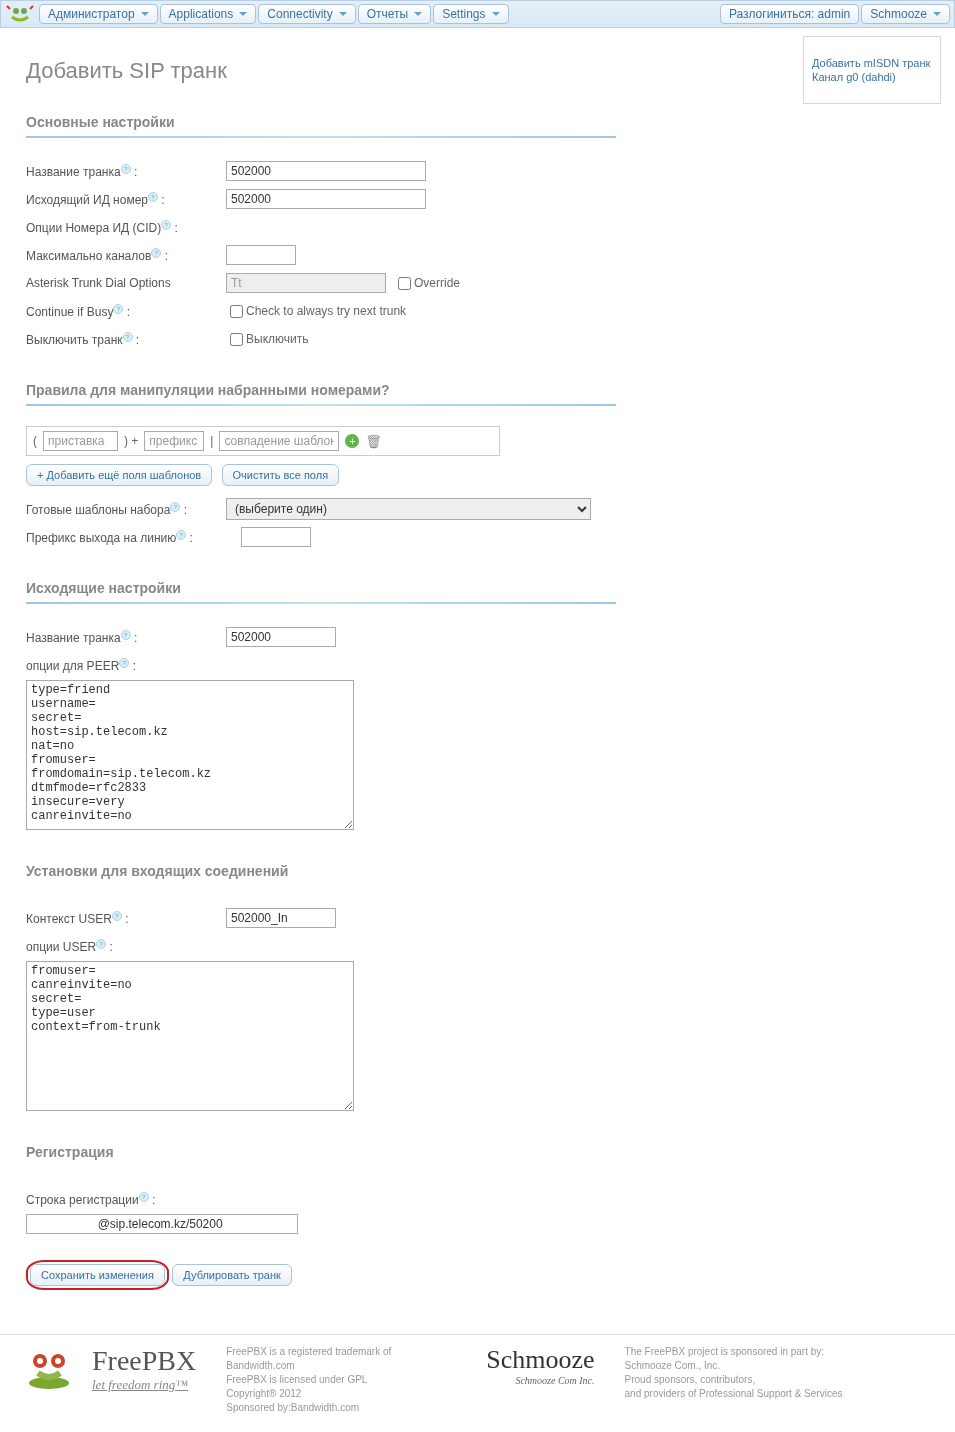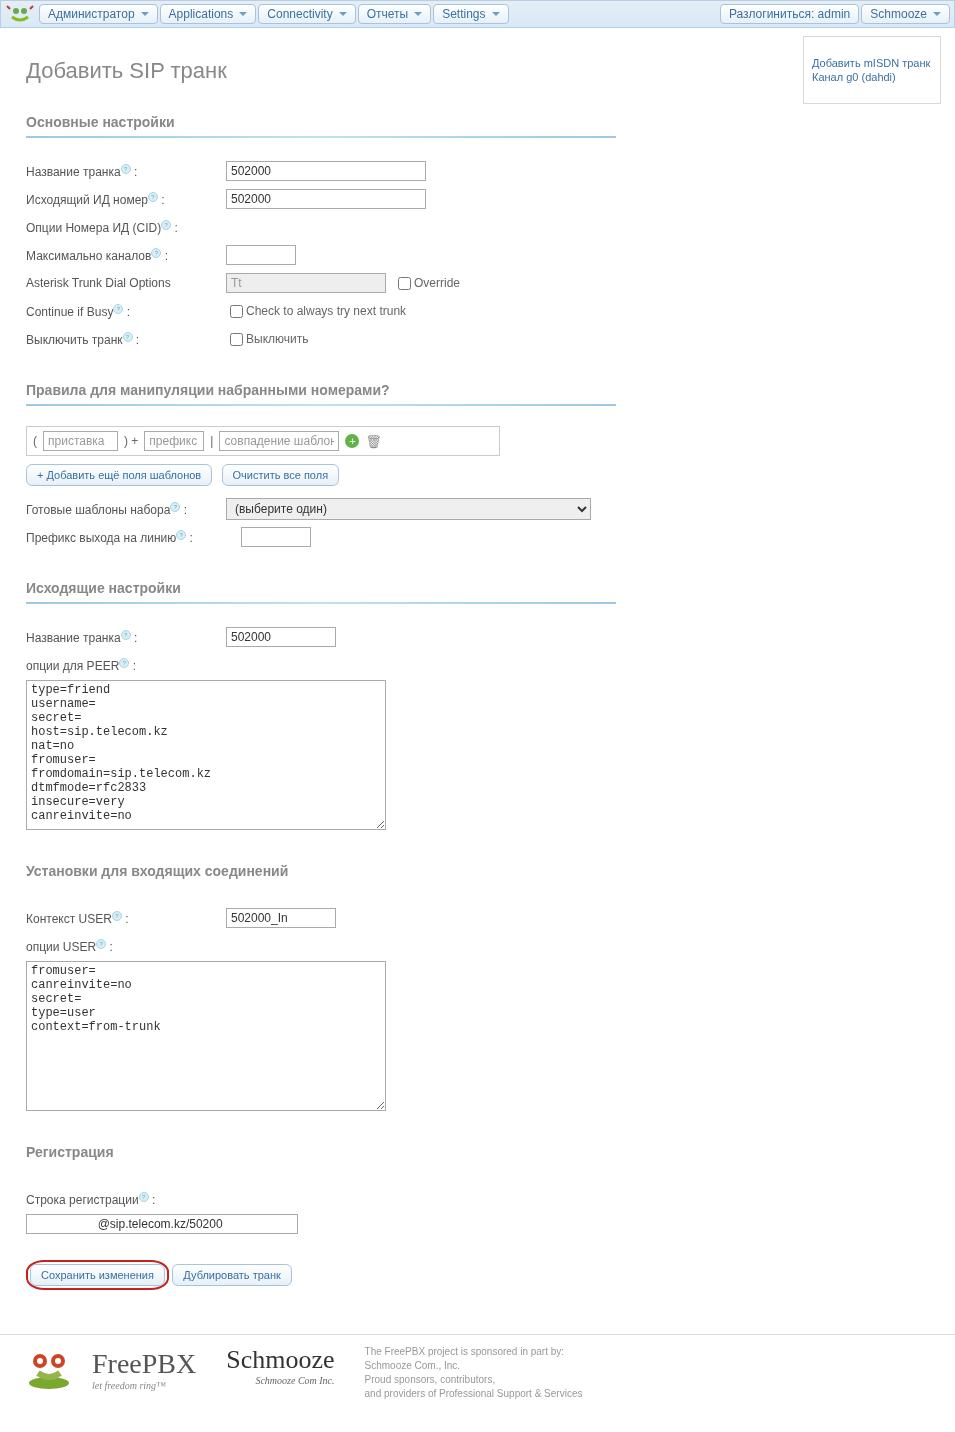--- a/index.html
+++ b/index.html
@@ -170,21 +170,21 @@
     padding: 4px 10px;
     font-size: 11px;
     cursor: pointer;
     display: inline-block;
     margin-right: 6px;
     margin-top: 8px;
     margin-bottom: 8px;
   }
 
   textarea.big {
-    width: 360px;
+    width: 328px;
     height: 150px;
     font-family: "Courier New", monospace;
     font-size: 12px;
     color: #333;
     white-space: pre;
     overflow: auto;
   }
 
   .reg-input {
     width: 272px;
@@ -205,24 +205,25 @@
   .footer .brand {
     display: flex; align-items: center; gap: 8px;
   }
   .brand-txt1 {
     font-family: Georgia, serif;
     font-size: 28px;
     color: #555;
   }
   .brand-txt2 {
     font-family: Georgia, serif;
-    font-size: 10px;
+    font-size: 13px;
     font-style: italic;
     color: #888;
     display: block;
+    text-decoration: underline;
   }
   .brand2-txt {
     font-family: Georgia, serif;
     font-size: 26px;
     color: #333;
   }
   .brand2-sub {
     font-family: Georgia, serif;
     font-size: 10px;
     font-style: italic;
@@ -429,20 +430,26 @@
           <circle cx="26" cy="16" r="3" fill="#fff"></circle>
           <circle cx="44" cy="16" r="3" fill="#fff"></circle>
           <path d="M24 28 Q35 36 46 28" stroke="#93b54a" stroke-width="6" fill="none"></path>
         </svg>
     </span>
     <div>
       <span class="brand-txt1">FreePBX</span>
       <span class="brand-txt2">let freedom ring™</span>
     </div>
   </div>
+  <div class="footer-col">
+    <div>FreePBX is a registered trademark of Bandwidth.com</div>
+    <div>FreePBX is licensed under GPL</div>
+    <div>Copyright® 2012</div>
+    <div>Sponsored by:Bandwidth.com</div>
+  </div>
   <div>
     <span class="brand2-txt">Schmooze</span>
     <span class="brand2-sub">Schmooze Com Inc.</span>
   </div>
   <div class="footer-right">
     <div>The FreePBX project is sponsored in part by:</div>
     <div>Schmooze Com., Inc.</div>
     <div>Proud sponsors, contributors,</div>
     <div>and providers of Professional Support &amp; Services</div>
   </div>

